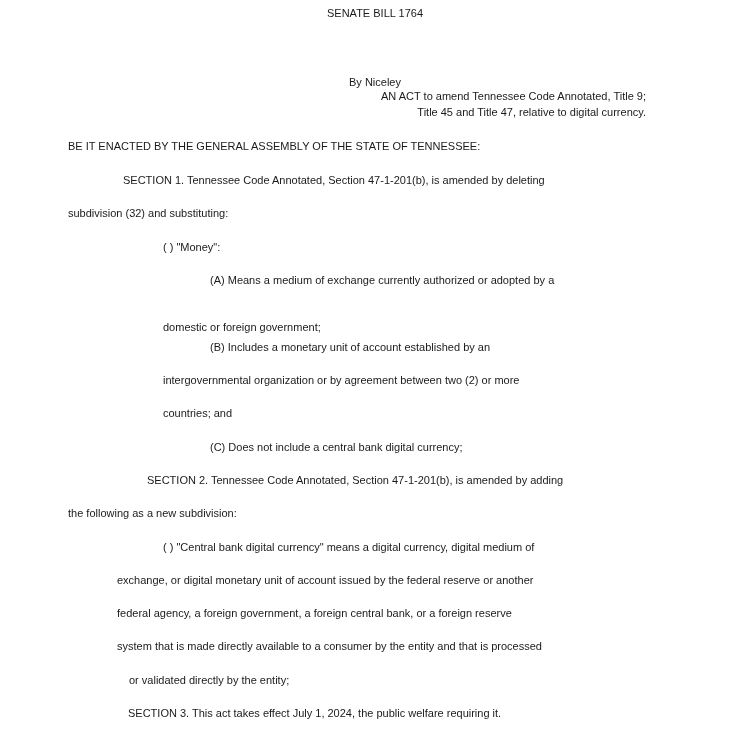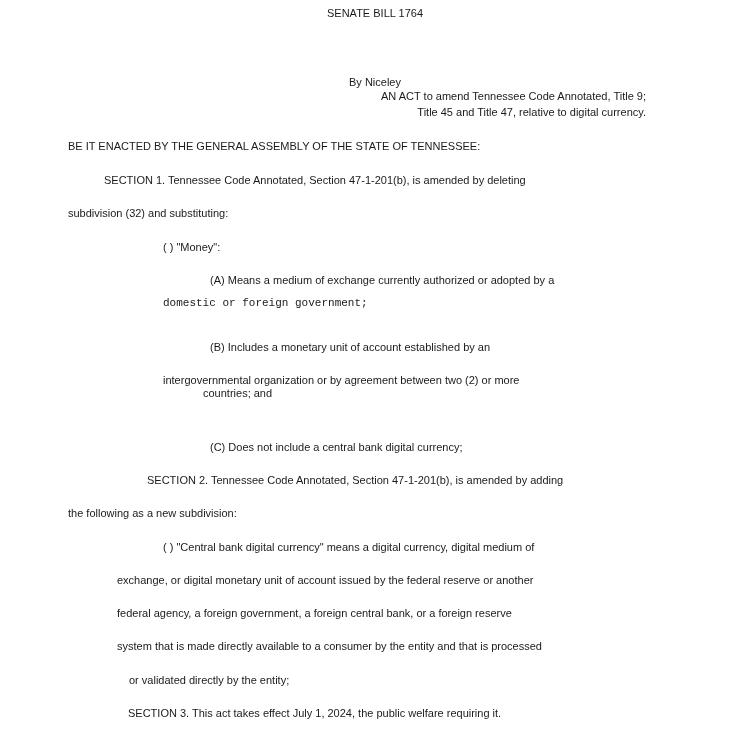--- a/index.html
+++ b/index.html
@@ -14,28 +14,28 @@
 
 <div>
   <div class="ln title" style="top:5px;">SENATE BILL 1764</div>
   <div class="ln title" style="top:38px;margin-top:36px;">By Niceley</div>
 
   <div class="ln act" style="top:88px;">AN ACT to amend Tennessee Code Annotated, Title 9;</div>
   <div class="ln act" style="top:104px;">Title 45 and Title 47, relative to digital currency.</div>
 
   <div class="ln" style="top:138px; left:68px;">BE IT ENACTED BY THE GENERAL ASSEMBLY OF THE STATE OF TENNESSEE:</div>
 
-  <div class="ln" style="top:172px; left:104px;">SECTION 1.  Tennessee Code Annotated, Section 47-1-201(b), is amended by deleting</div>
+  <div class="ln" style="top:172px; left:123px;">SECTION 1.  Tennessee Code Annotated, Section 47-1-201(b), is amended by deleting</div>
   <div class="ln" style="top:205px; left:68px;">subdivision (32) and substituting:</div>
   <div class="ln" style="top:239px; left:163px;">( )  "Money":</div>
   <div class="ln" style="top:272px; left:210px;">(A)  Means a medium of exchange currently authorized or adopted by a</div>
-  <div class="ln" style="top:295px; left:163px;font-family:Liberation Mono, monospace;">domestic or foreign government;</div>
+  <div class="ln" style="top:319px; left:163px;">domestic or foreign government;</div>
   <div class="ln" style="top:339px; left:210px;">(B)  Includes a monetary unit of account established by an</div>
   <div class="ln" style="top:372px; left:163px;">intergovernmental organization or by agreement between two (2) or more</div>
-  <div class="ln" style="top:385px; left:163px;margin-left:40px;">countries; and</div>
+  <div class="ln" style="top:405px; left:163px;">countries; and</div>
   <div class="ln" style="top:439px; left:210px;">(C)  Does not include a central bank digital currency;</div>
 
   <div class="ln" style="top:472px; left:117px;margin-left:30px;">SECTION 2.  Tennessee Code Annotated, Section 47-1-201(b), is amended by adding</div>
   <div class="ln" style="top:505px; left:68px;">the following as a new subdivision:</div>
   <div class="ln" style="top:539px; left:163px;">( )  "Central bank digital currency" means a digital currency, digital medium of</div>
   <div class="ln" style="top:572px; left:117px;">exchange, or digital monetary unit of account issued by the federal reserve or another</div>
   <div class="ln" style="top:605px; left:117px;">federal agency, a foreign government, a foreign central bank, or a foreign reserve</div>
   <div class="ln" style="top:638px; left:117px;">system that is made directly available to a consumer by the entity and that is processed</div>
   <div class="ln" style="top:672px; left:129px;">or validated directly by the entity;</div>
 

